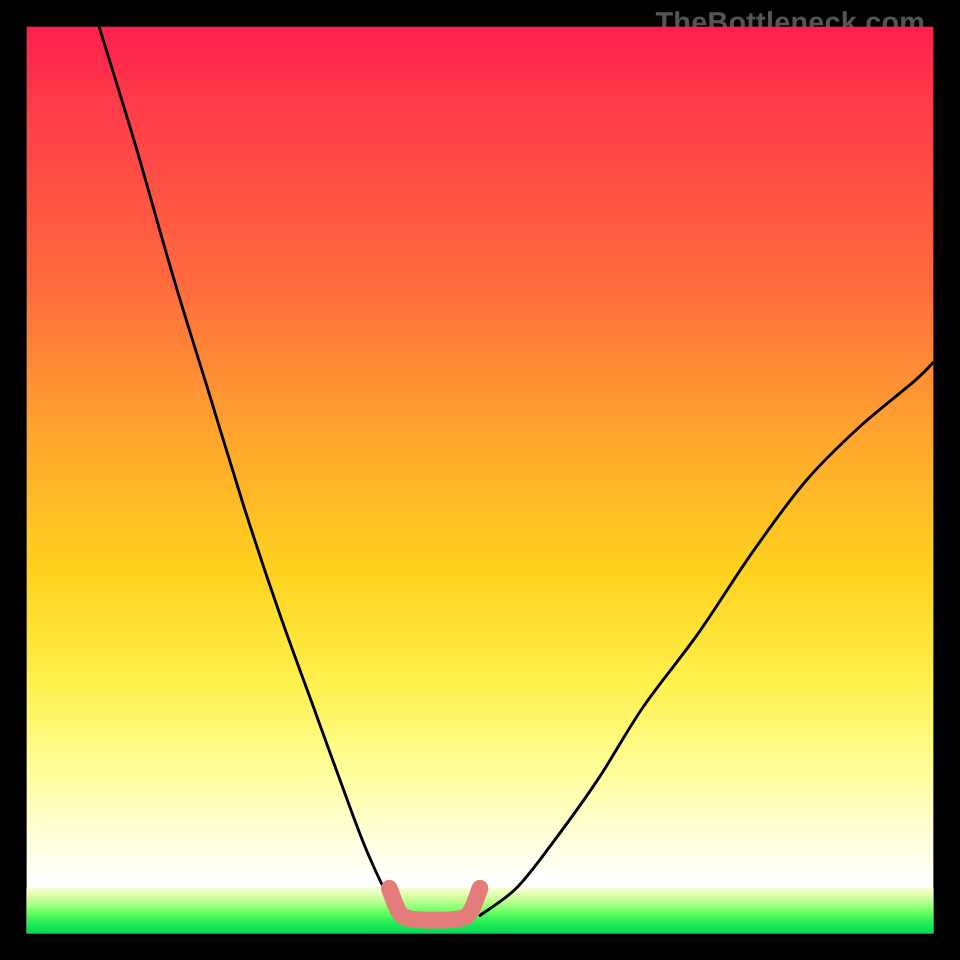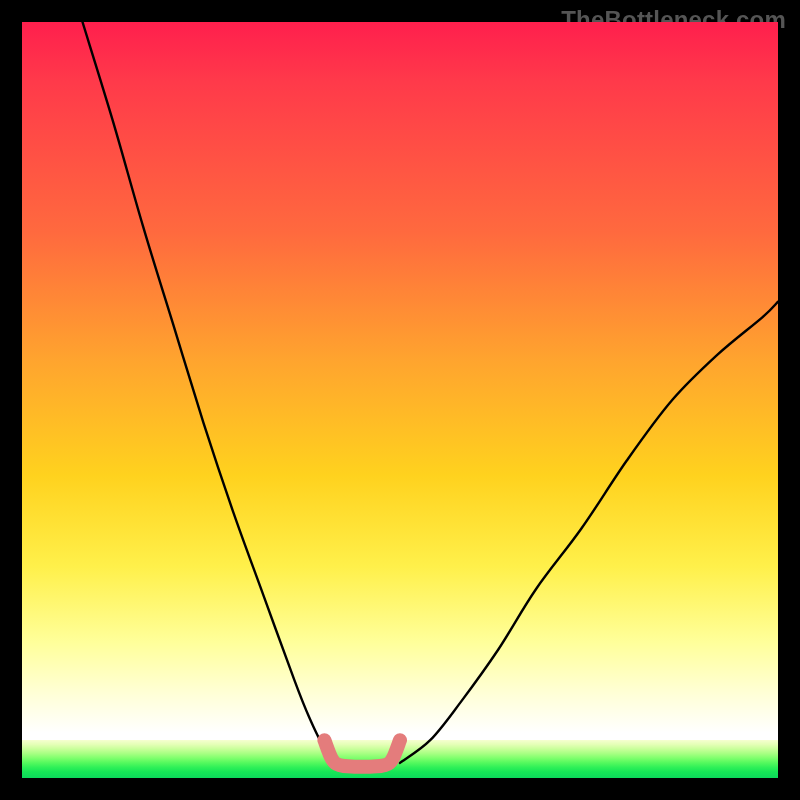--- a/index.html
+++ b/index.html
@@ -13,21 +13,21 @@
   }
   .outer {
     width: 800px;
     height: 800px;
     background: #000;
     position: relative;
   }
   .watermark {
     position: absolute;
     top: 6px;
-    right: 14px;
+    right: 29px;
     color: #555;
     font-size: 24px;
     font-weight: 600;
     letter-spacing: 0.2px;
     user-select: none;
   }
   .plot {
     position: absolute;
     left: 22px;
     top: 22px;

